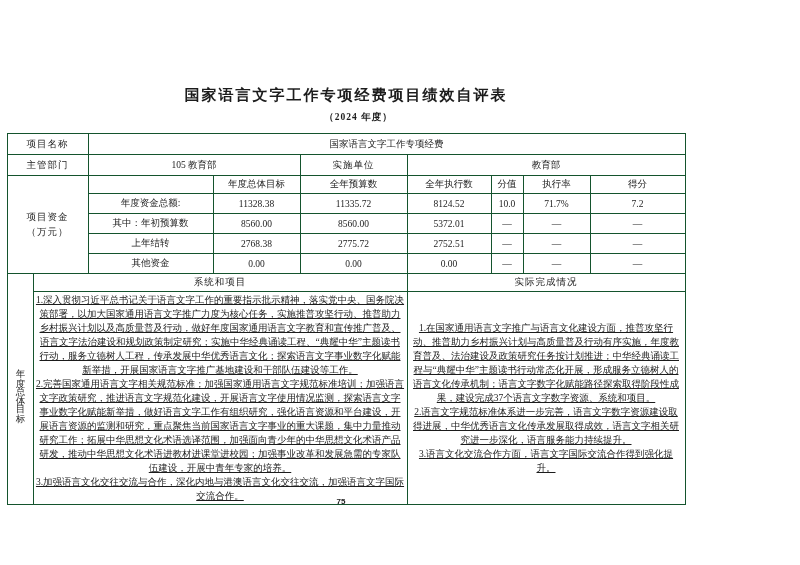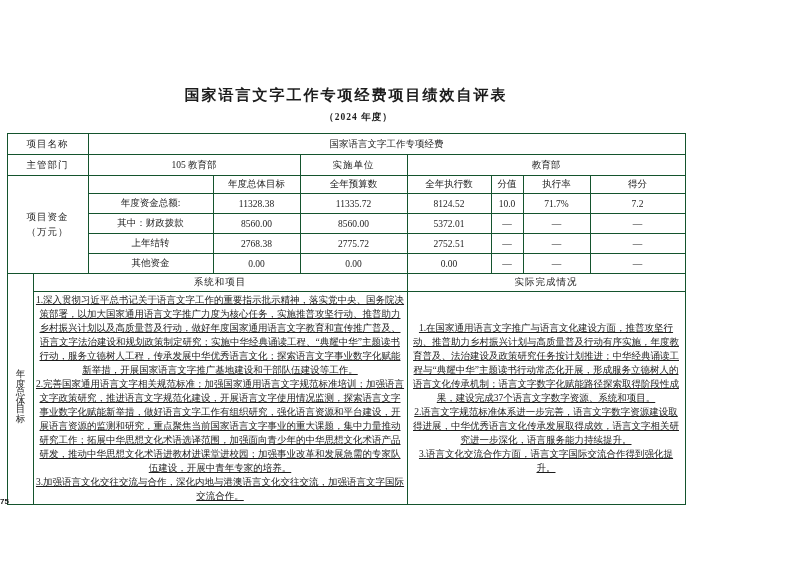--- a/index.html
+++ b/index.html
@@ -64,20 +64,21 @@
     display: inline-block;
     writing-mode: vertical-lr;
     text-orientation: upright;
     font-size: 9.5px;
     letter-spacing: 9px;
   }
   .page-number {
     position: absolute;
     left: 0; right: 10px;
     top: 497px;
+    text-align: center;
     font-size: 8px;
     font-weight: bold;
     font-family: "Liberation Sans", "DejaVu Sans", sans-serif;
   }
 </style>
 </head>
 <body>
 
 <div class="page">
 
@@ -120,21 +121,21 @@
     <tr style="height:20px">
       <td class="sub-lbl">年度资金总额:</td>
       <td class="num">11328.38</td>
       <td class="num">11335.72</td>
       <td class="num">8124.52</td>
       <td class="num">10.0</td>
       <td class="num">71.7%</td>
       <td class="num">7.2</td>
     </tr>
     <tr style="height:20px">
-      <td class="sub-lbl">其中：财政拨款</td>
+      <td class="sub-lbl">其中：年初预算数</td>
       <td class="num">8560.00</td>
       <td class="num">8560.00</td>
       <td class="num">5372.01</td>
       <td class="num">—</td>
       <td class="num">—</td>
       <td class="num">—</td>
     </tr>
     <tr style="height:20px">
       <td class="sub-lbl">上年结转</td>
       <td class="num">2768.38</td>

